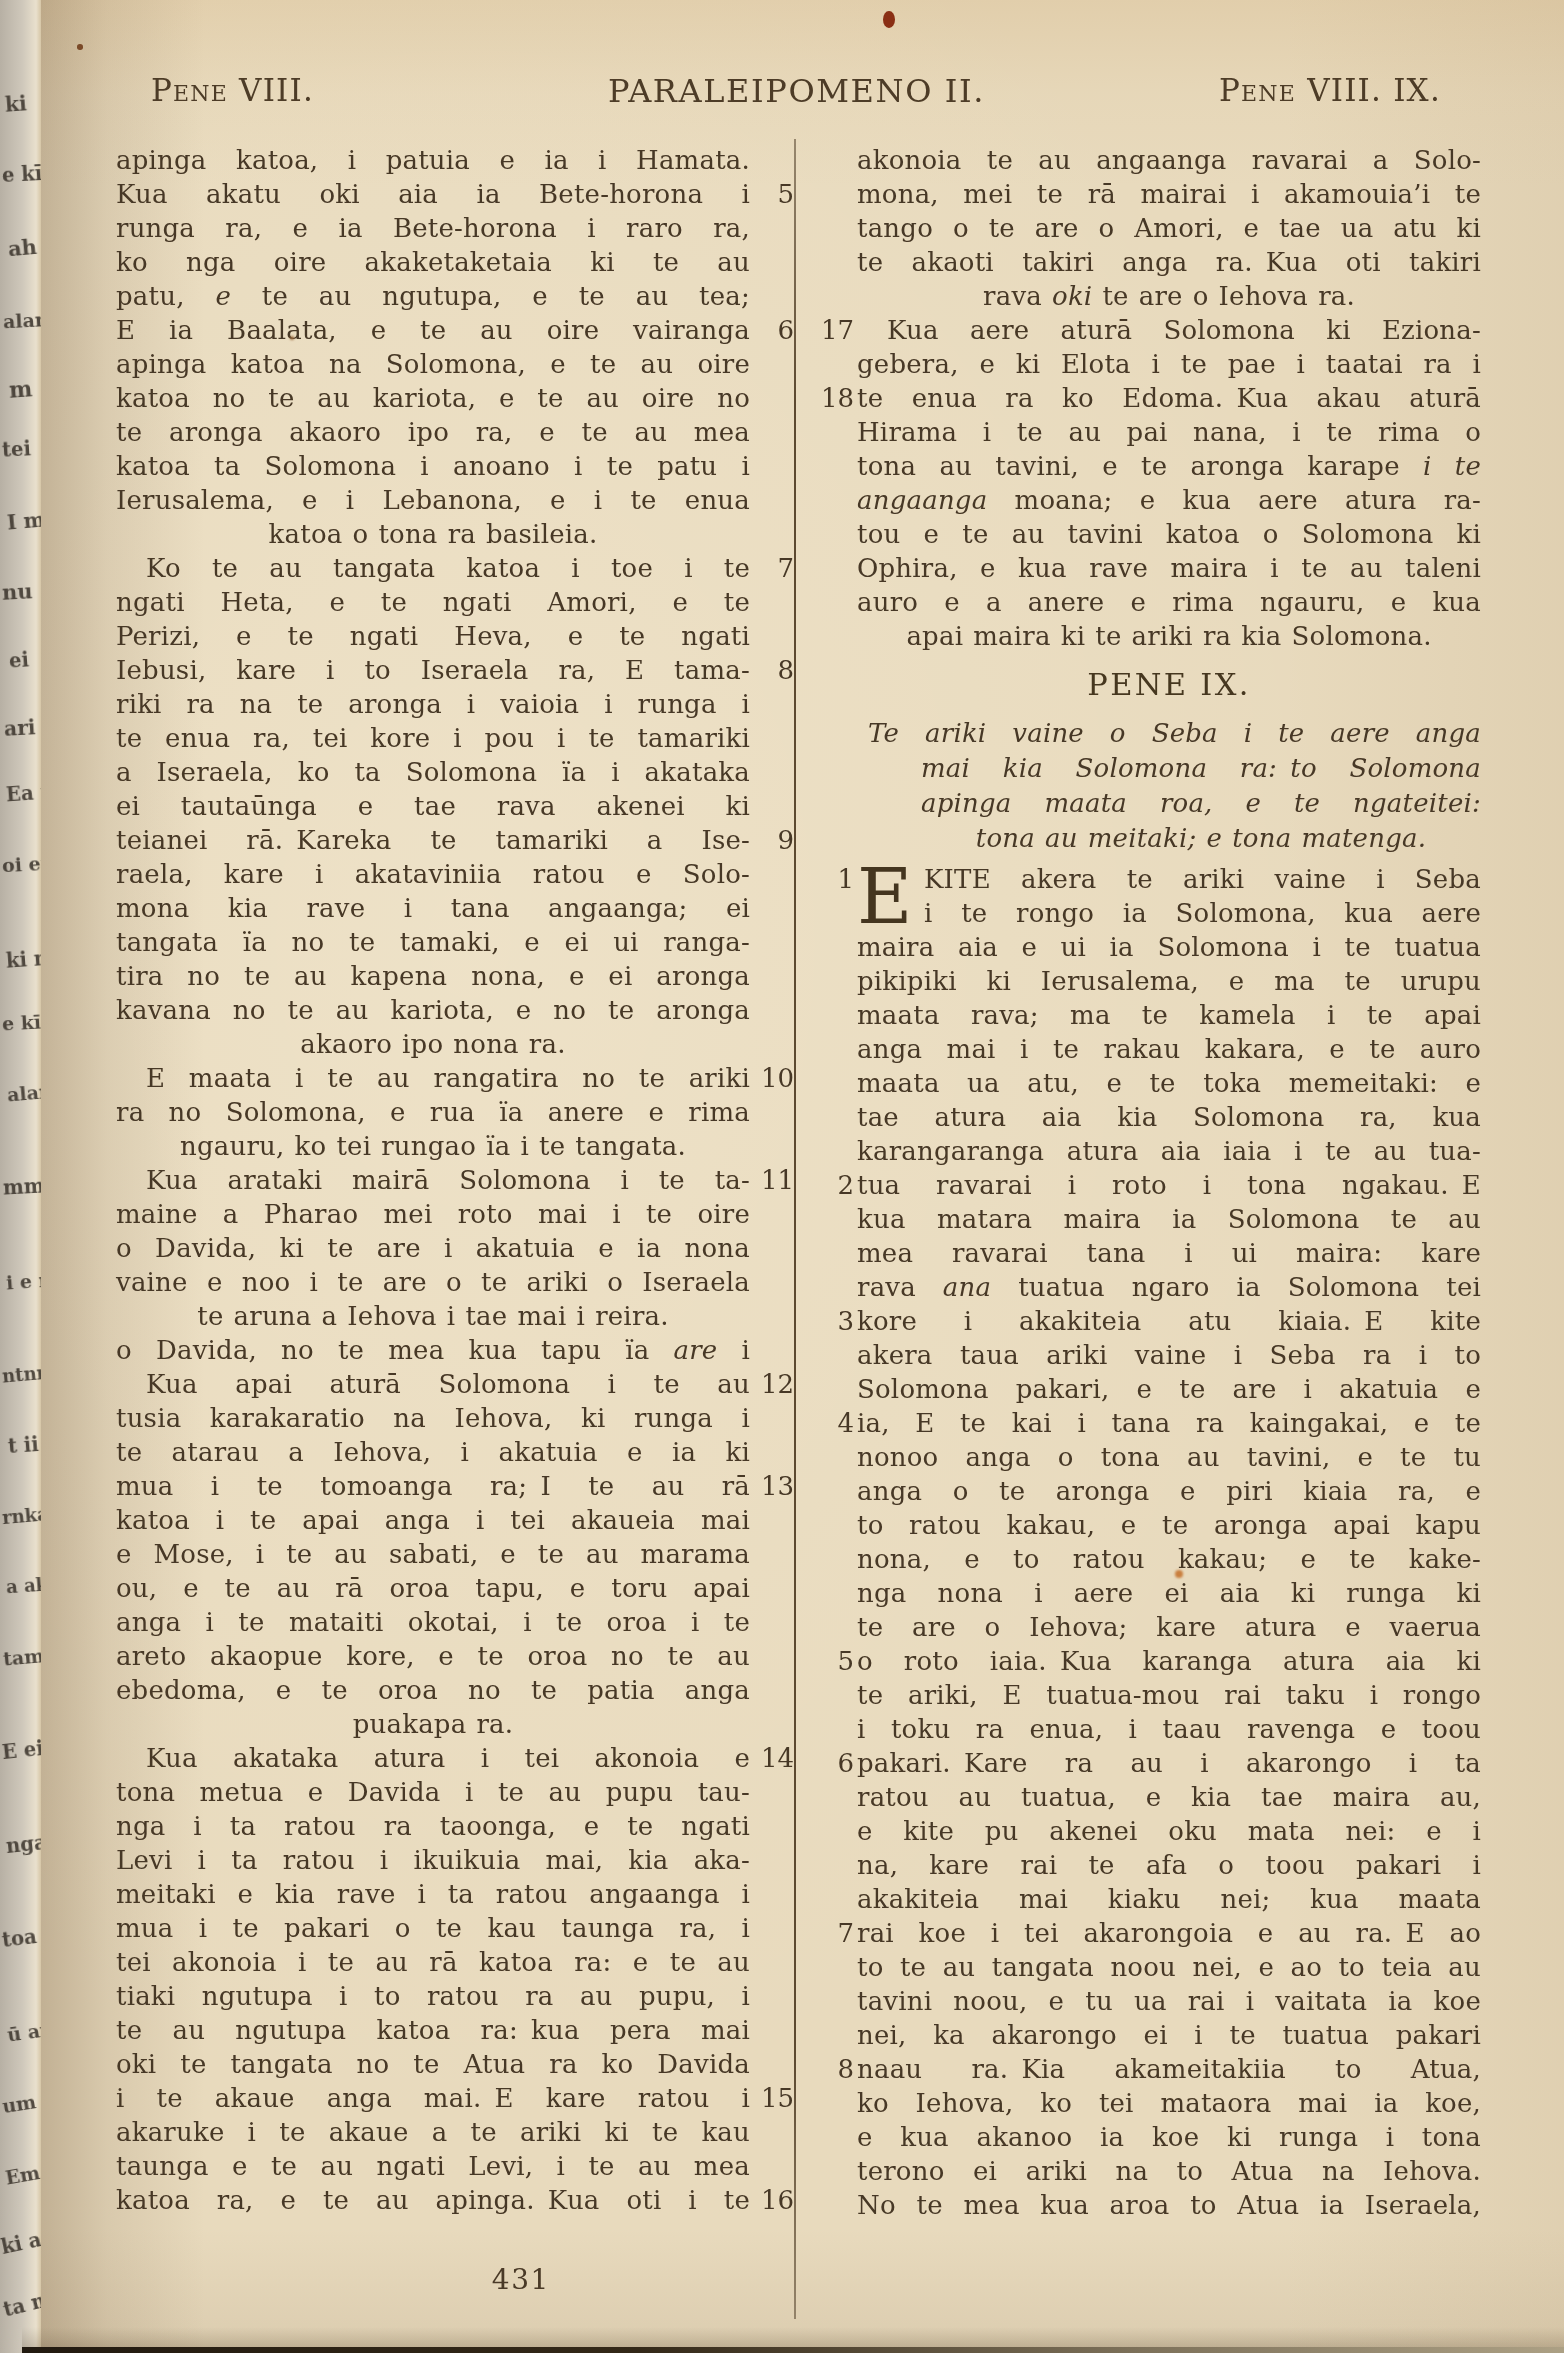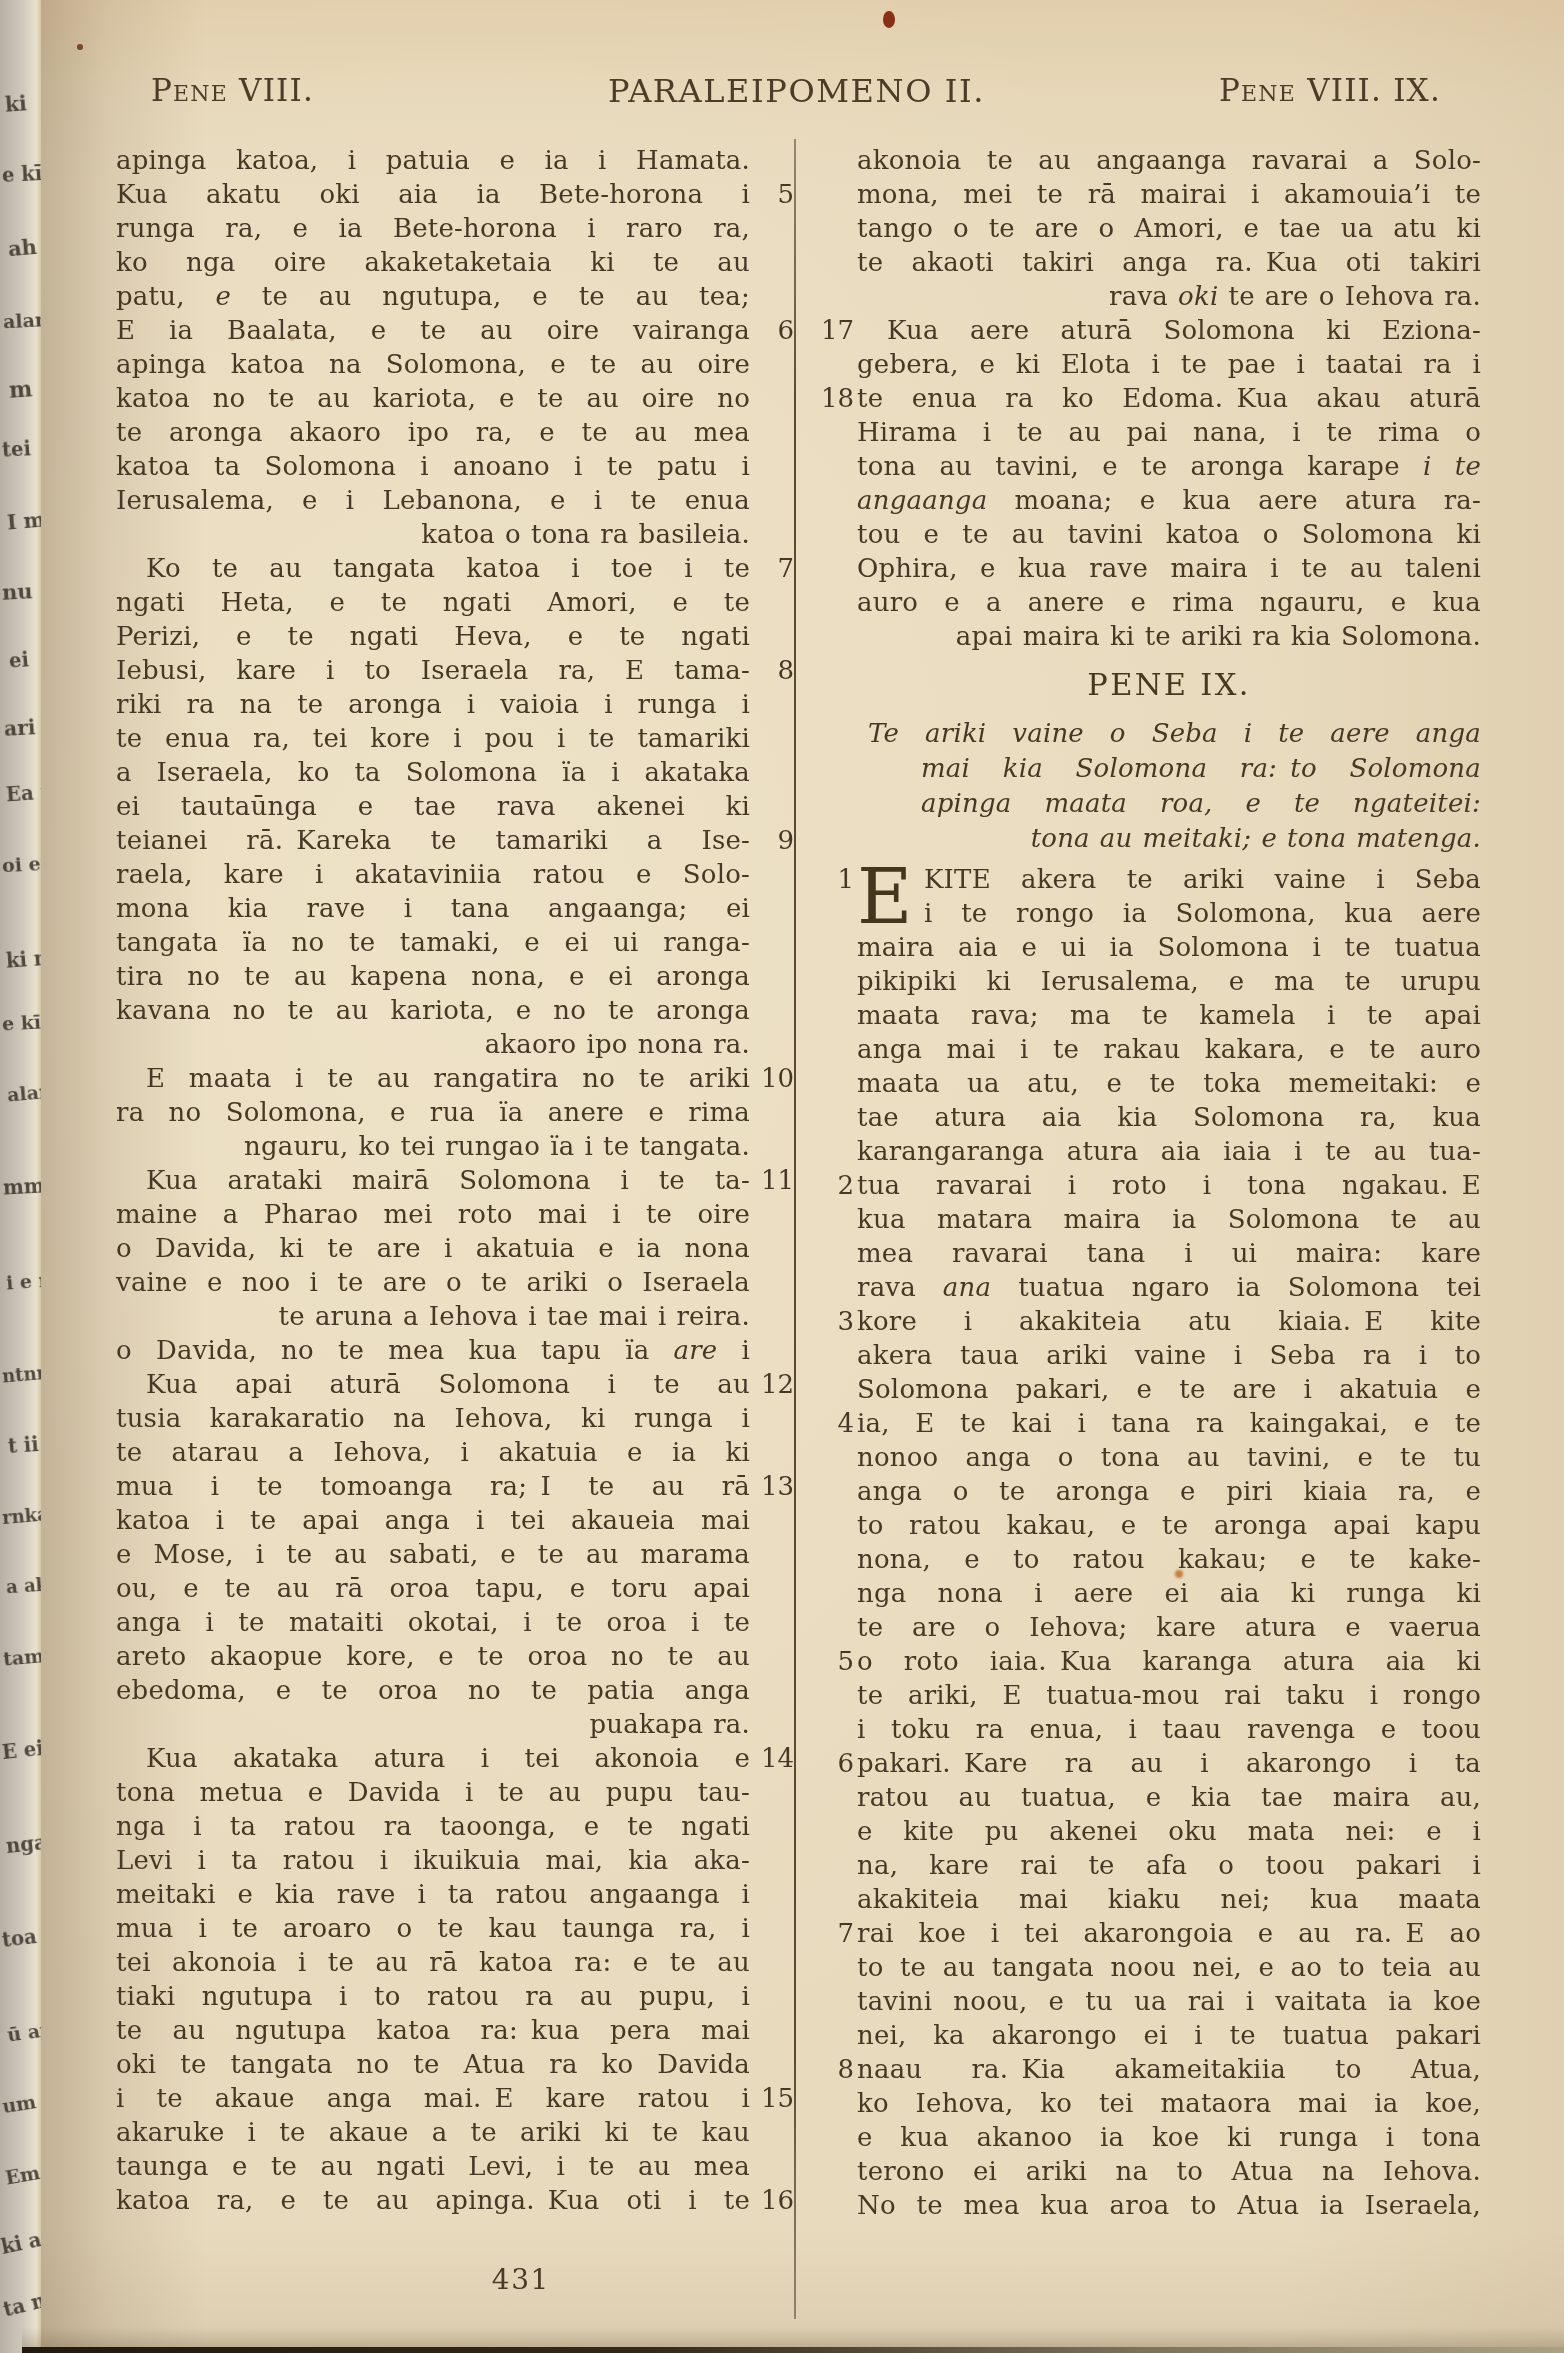--- a/index.html
+++ b/index.html
@@ -58,21 +58,21 @@
   
   .col{position:absolute;color:#473826;}
   .col-left{left:116px;top:143px;width:634px;}
   .col-right{left:857px;top:143px;width:624px;}
   .line{
     position:relative;height:34px;line-height:34px;
     font-size:26px;letter-spacing:0.2px;word-spacing:1.6px;
     text-align:justify;
   }
   .line::after{content:"";display:inline-block;width:100%;height:0;vertical-align:top;}
-  .line.nj{text-align:right;}
+  .line.nj{text-align:center;}
   .line.nj::after{display:none;}
   .line.ind{text-indent:30px;}
   .line.dc{padding-left:67px;}
   .line i{font-style:italic;}
   .v{
     position:absolute;top:0;height:34px;line-height:34px;
     font-size:26px;letter-spacing:0;text-indent:0;
   }
   .col-left .v{right:-44px;width:50px;text-align:right;}
   .col-right .v{left:-44px;width:41px;text-align:right;}
@@ -186,21 +186,21 @@
       <div class="line">ou, e te au rā oroa tapu, e toru apai</div>
       <div class="line">anga i te mataiti okotai, i te oroa i te</div>
       <div class="line">areto akaopue kore, e te oroa no te au</div>
       <div class="line">ebedoma, e te oroa no te patia anga</div>
       <div class="line nj">puakapa ra.</div>
       <div class="line ind">Kua akataka atura i tei akonoia e<span class="v">14</span></div>
       <div class="line">tona metua e Davida i te au pupu tau-</div>
       <div class="line">nga i ta ratou ra taoonga, e te ngati</div>
       <div class="line">Levi i ta ratou i ikuikuia mai, kia aka-</div>
       <div class="line">meitaki e kia rave i ta ratou angaanga i</div>
-      <div class="line">mua i te aroaro o te kau taunga ra, i</div>
+      <div class="line">mua i te pakari o te kau taunga ra, i</div>
       <div class="line">tei akonoia i te au rā katoa ra: e te au</div>
       <div class="line">tiaki ngutupa i to ratou ra au pupu, i</div>
       <div class="line">te au ngutupa katoa ra: kua pera mai</div>
       <div class="line">oki te tangata no te Atua ra ko Davida</div>
       <div class="line">i te akaue anga mai. E kare ratou i<span class="v">15</span></div>
       <div class="line">akaruke i te akaue a te ariki ki te kau</div>
       <div class="line">taunga e te au ngati Levi, i te au mea</div>
       <div class="line">katoa ra, e te au apinga. Kua oti i te<span class="v">16</span></div>
     </div>
 

